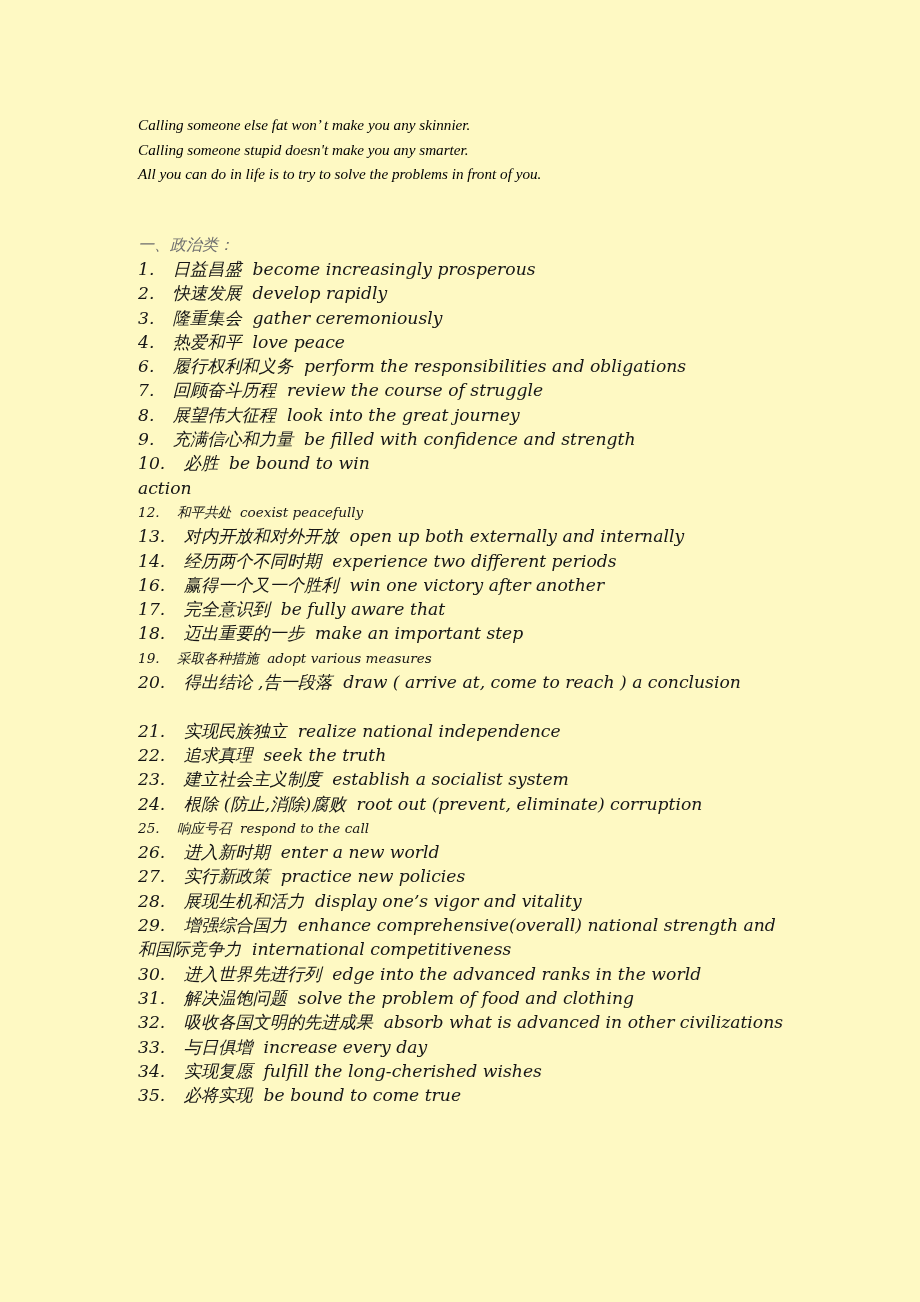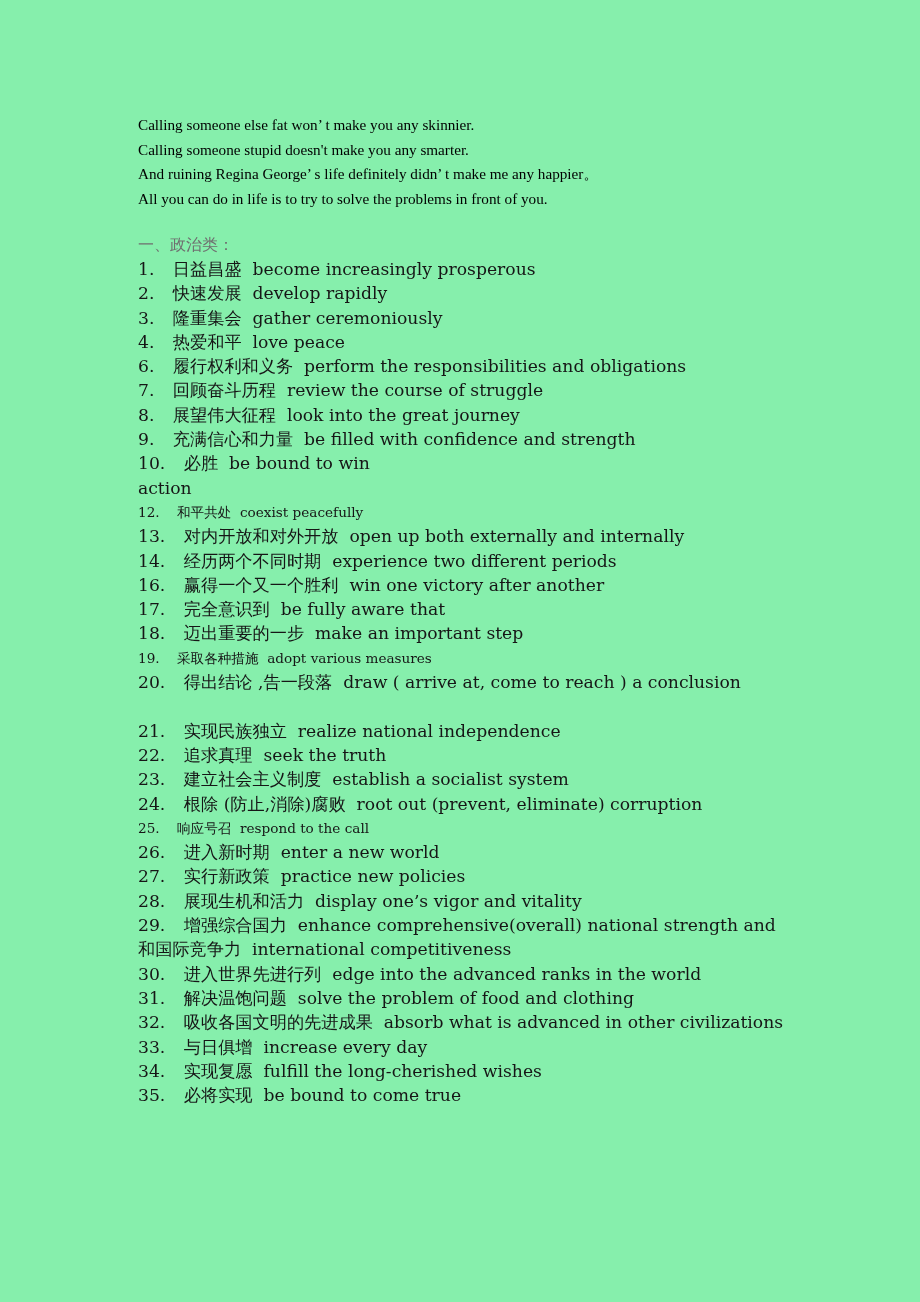--- a/index.html
+++ b/index.html
@@ -16,21 +16,22 @@
     color: #000000;
     -webkit-font-smoothing: antialiased;
   }
 
   .page {
     position: absolute;
     left: 0;
     top: 0;
     width: 920px;
     height: 1302px;
-    background: #86efac;
+    background: #fef9c3;
+    font-style: italic;
   }
 
   
   .intro {
     position: absolute;
     left: 138px;
     top: 113px;
     width: 700px;
   }
   .intro-line {
@@ -92,21 +93,20 @@
   }
 </style>
 </head>
 <body>
 
 <div class="page">
 
   <div class="intro">
     <div class="intro-line">Calling someone else fat won’ t make you any skinnier.</div>
     <div class="intro-line">Calling someone stupid doesn't make you any smarter.</div>
-    <div class="intro-line">And ruining Regina George’ s life definitely didn’ t make me any happier。</div>
     <div class="intro-line">All you can do in life is to try to solve the problems in front of you.</div>
   </div>
 
   <div class="section-heading">一、政治类：</div>
 
   <div class="list" id="list">
       <div class="item"><span class="num">1.</span><span class="cn"> 日益昌盛</span><span class="en">  become increasingly prosperous</span></div>
       <div class="item"><span class="num">2.</span><span class="cn"> 快速发展</span><span class="en">  develop rapidly</span></div>
       <div class="item"><span class="num">3.</span><span class="cn"> 隆重集会</span><span class="en">  gather ceremoniously</span></div>
       <div class="item"><span class="num">4.</span><span class="cn"> 热爱和平</span><span class="en">  love peace</span></div>

